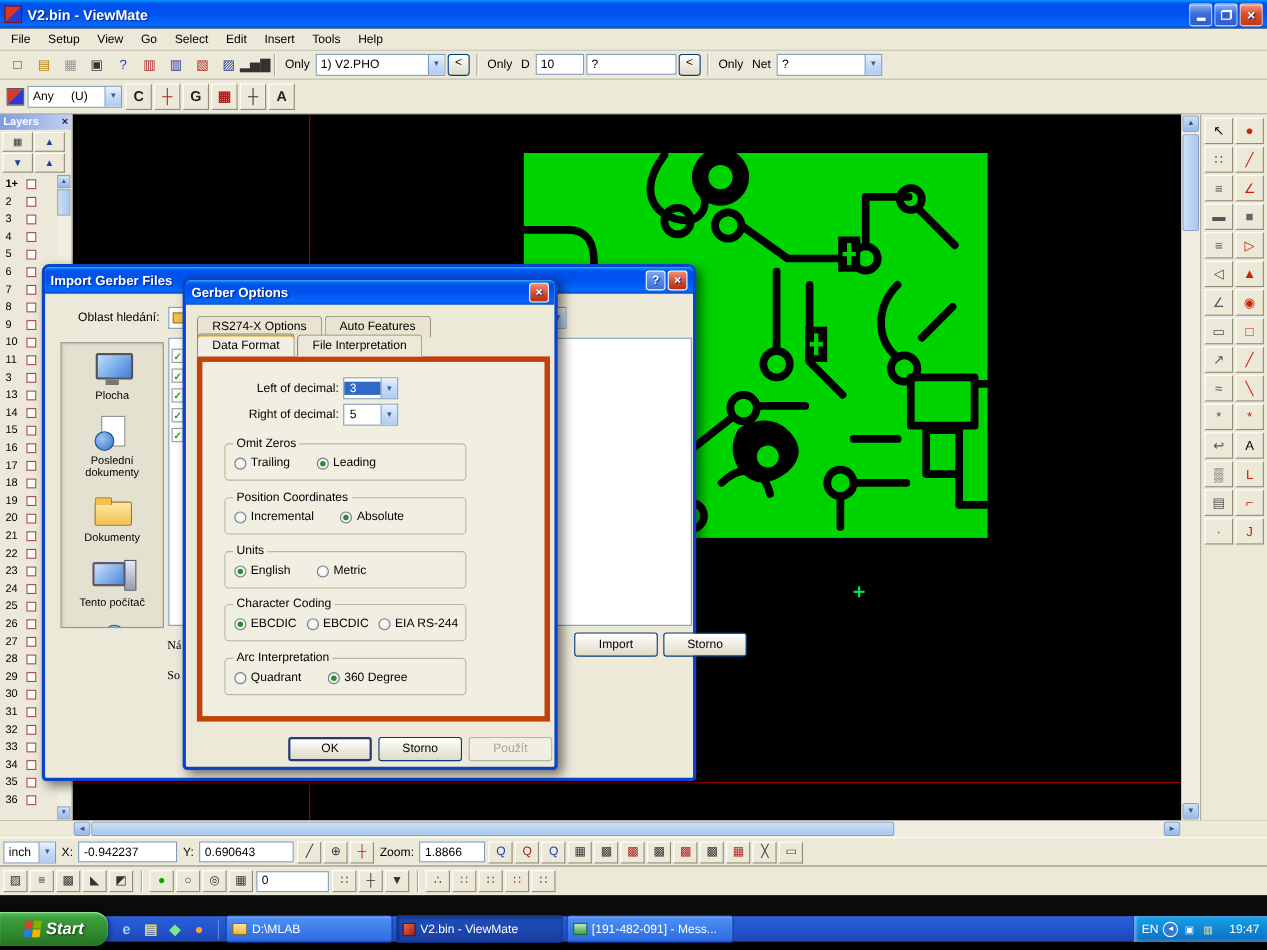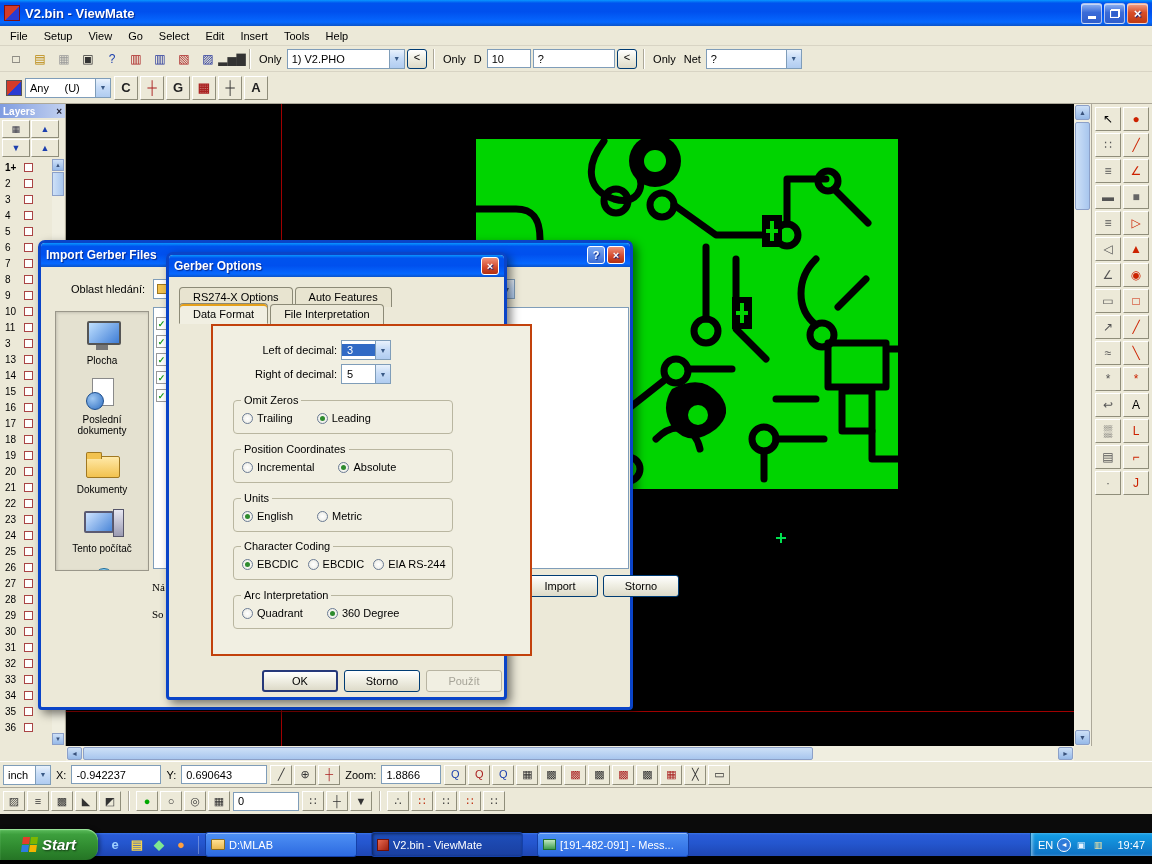--- a/index.html
+++ b/index.html
@@ -125,21 +125,21 @@
 .imp-buttons{position:absolute;left:481px;top:308px;display:flex;flex-direction:row;gap:5px;}
 .imp-buttons .xpbtn{width:76px;height:22px;}
 
 
 .tabrow{position:absolute;display:flex;gap:2px;}
 .tabrow.back{top:10px;left:10px;}
 .tabrow.front{top:27px;left:10px;z-index:2;}
 .tab{border:1px solid #8C8A77;border-bottom:none;border-radius:4px 4px 0 0;padding:3px 13px 0;font-size:11px;background:#E8E4D0;height:20px;white-space:nowrap;}
 .tabrow.front .tab{background:#ECE9D8;}
 .tabrow.front .tab.active{background:#F1EFE2;height:21px;margin-top:-1px;padding-top:4px;box-shadow:inset 0 2px 0 #E5A01A;border-bottom:1px solid #F1EFE2;}
-.tabpane{position:absolute;top:47px;left:10px;width:321px;height:332px;border:2px solid #c2410c;background:#F1EFE2;margin-left:32px;}
+.tabpane{position:absolute;top:47px;left:10px;width:321px;height:332px;border:5px solid #c2410c;background:#F1EFE2;}
 .dec-row{position:absolute;left:0;width:178px;display:flex;justify-content:flex-end;align-items:center;gap:4px;}
 .dec-row.r1{top:14px;}
 .dec-row.r2{top:38px;}
 .dec-combo{width:50px;}
 .dec-combo .val{padding:0 5px;}
 .dec-combo .val.hl{background:#316AC5;color:#fff;}
 .group{position:absolute;left:20px;width:220px;height:34px;border:1px solid #B9B6A0;border-radius:4px;}
 .gl{position:absolute;top:-7px;left:7px;padding:0 3px;background:#F1EFE2;font-size:11px;}
 .opts{display:flex;padding:11px 4px 0 8px;gap:24px;align-items:flex-end;}
 .group.tight .opts{gap:9px;}
@@ -158,21 +158,21 @@
 .unit-combo{width:48px;}
 
 
 .start-btn{height:31px;width:98px;border-radius:0 12px 12px 0;background:linear-gradient(180deg,#5EBE5E 0%,#3D9F3D 18%,#2F8A2F 60%,#257425 100%);display:flex;align-items:center;justify-content:center;gap:5px;box-shadow:inset 0 1px 1px #9fe89f,2px 0 4px rgba(0,0,0,.4);flex:none;}
 .start-label{color:#fff;font-weight:bold;font-style:italic;font-size:15px;text-shadow:1px 1px 2px #143814;}
 .flag{display:grid;grid-template-columns:7px 7px;grid-template-rows:7px 7px;gap:1px;transform:skewX(-8deg);}
 .flag i{display:block;}
 .flag .f1{background:#E33E2B;}.flag .f2{background:#7DB700;}.flag .f3{background:#2D7DE1;}.flag .f4{background:#F4B400;}
 .quicklaunch{display:flex;align-items:center;gap:4px;padding:0 8px;border-right:1px solid rgba(255,255,255,.3);}
 .ql-icon{width:18px;height:18px;display:flex;align-items:center;justify-content:center;font-weight:bold;font-size:13px;}
-.tasks{display:flex;align-items:center;gap:14px;margin-left:6px;}
+.tasks{display:flex;align-items:center;gap:3px;margin-left:6px;}
 .task{width:152px;height:25px;border-radius:3px;border:1px solid #1440A8;background:linear-gradient(180deg,#4E91F5,#2D6AE0);display:flex;align-items:center;gap:4px;padding:0 5px;color:#fff;box-shadow:inset 0 1px 0 rgba(255,255,255,.4);}
 .task.active{background:linear-gradient(180deg,#1E4FBB,#1A3FA0);box-shadow:inset 1px 1px 3px rgba(0,0,0,.5);}
 .task-label{white-space:nowrap;overflow:hidden;text-overflow:ellipsis;font-size:11px;}
 .task-icon{flex:none;}
 .pi-taskfolder{display:inline-block;width:14px;height:11px;background:linear-gradient(180deg,#ffe193,#e9b84f);border:1px solid #8a6d1f;border-radius:1px;}
 .pi-viewmate{display:inline-block;width:12px;height:12px;background:linear-gradient(135deg,#e86a50,#a02010);border:1px solid #701008;}
 .pi-message{display:inline-block;width:13px;height:11px;background:linear-gradient(180deg,#bfe8bf,#3f9e4f);border:1px solid #1f6f2f;}
 .tray{position:absolute;right:0;top:0;bottom:0;width:122px;background:linear-gradient(180deg,#14A0E8,#0F6FC0);border-left:1px solid #0A5A9C;box-shadow:inset 2px 0 3px rgba(255,255,255,.4);display:flex;align-items:center;gap:4px;padding:0 7px;color:#fff;}
 .tray-lang{font-size:11px;}
 .tray-icons{display:flex;gap:3px;align-items:center;}

